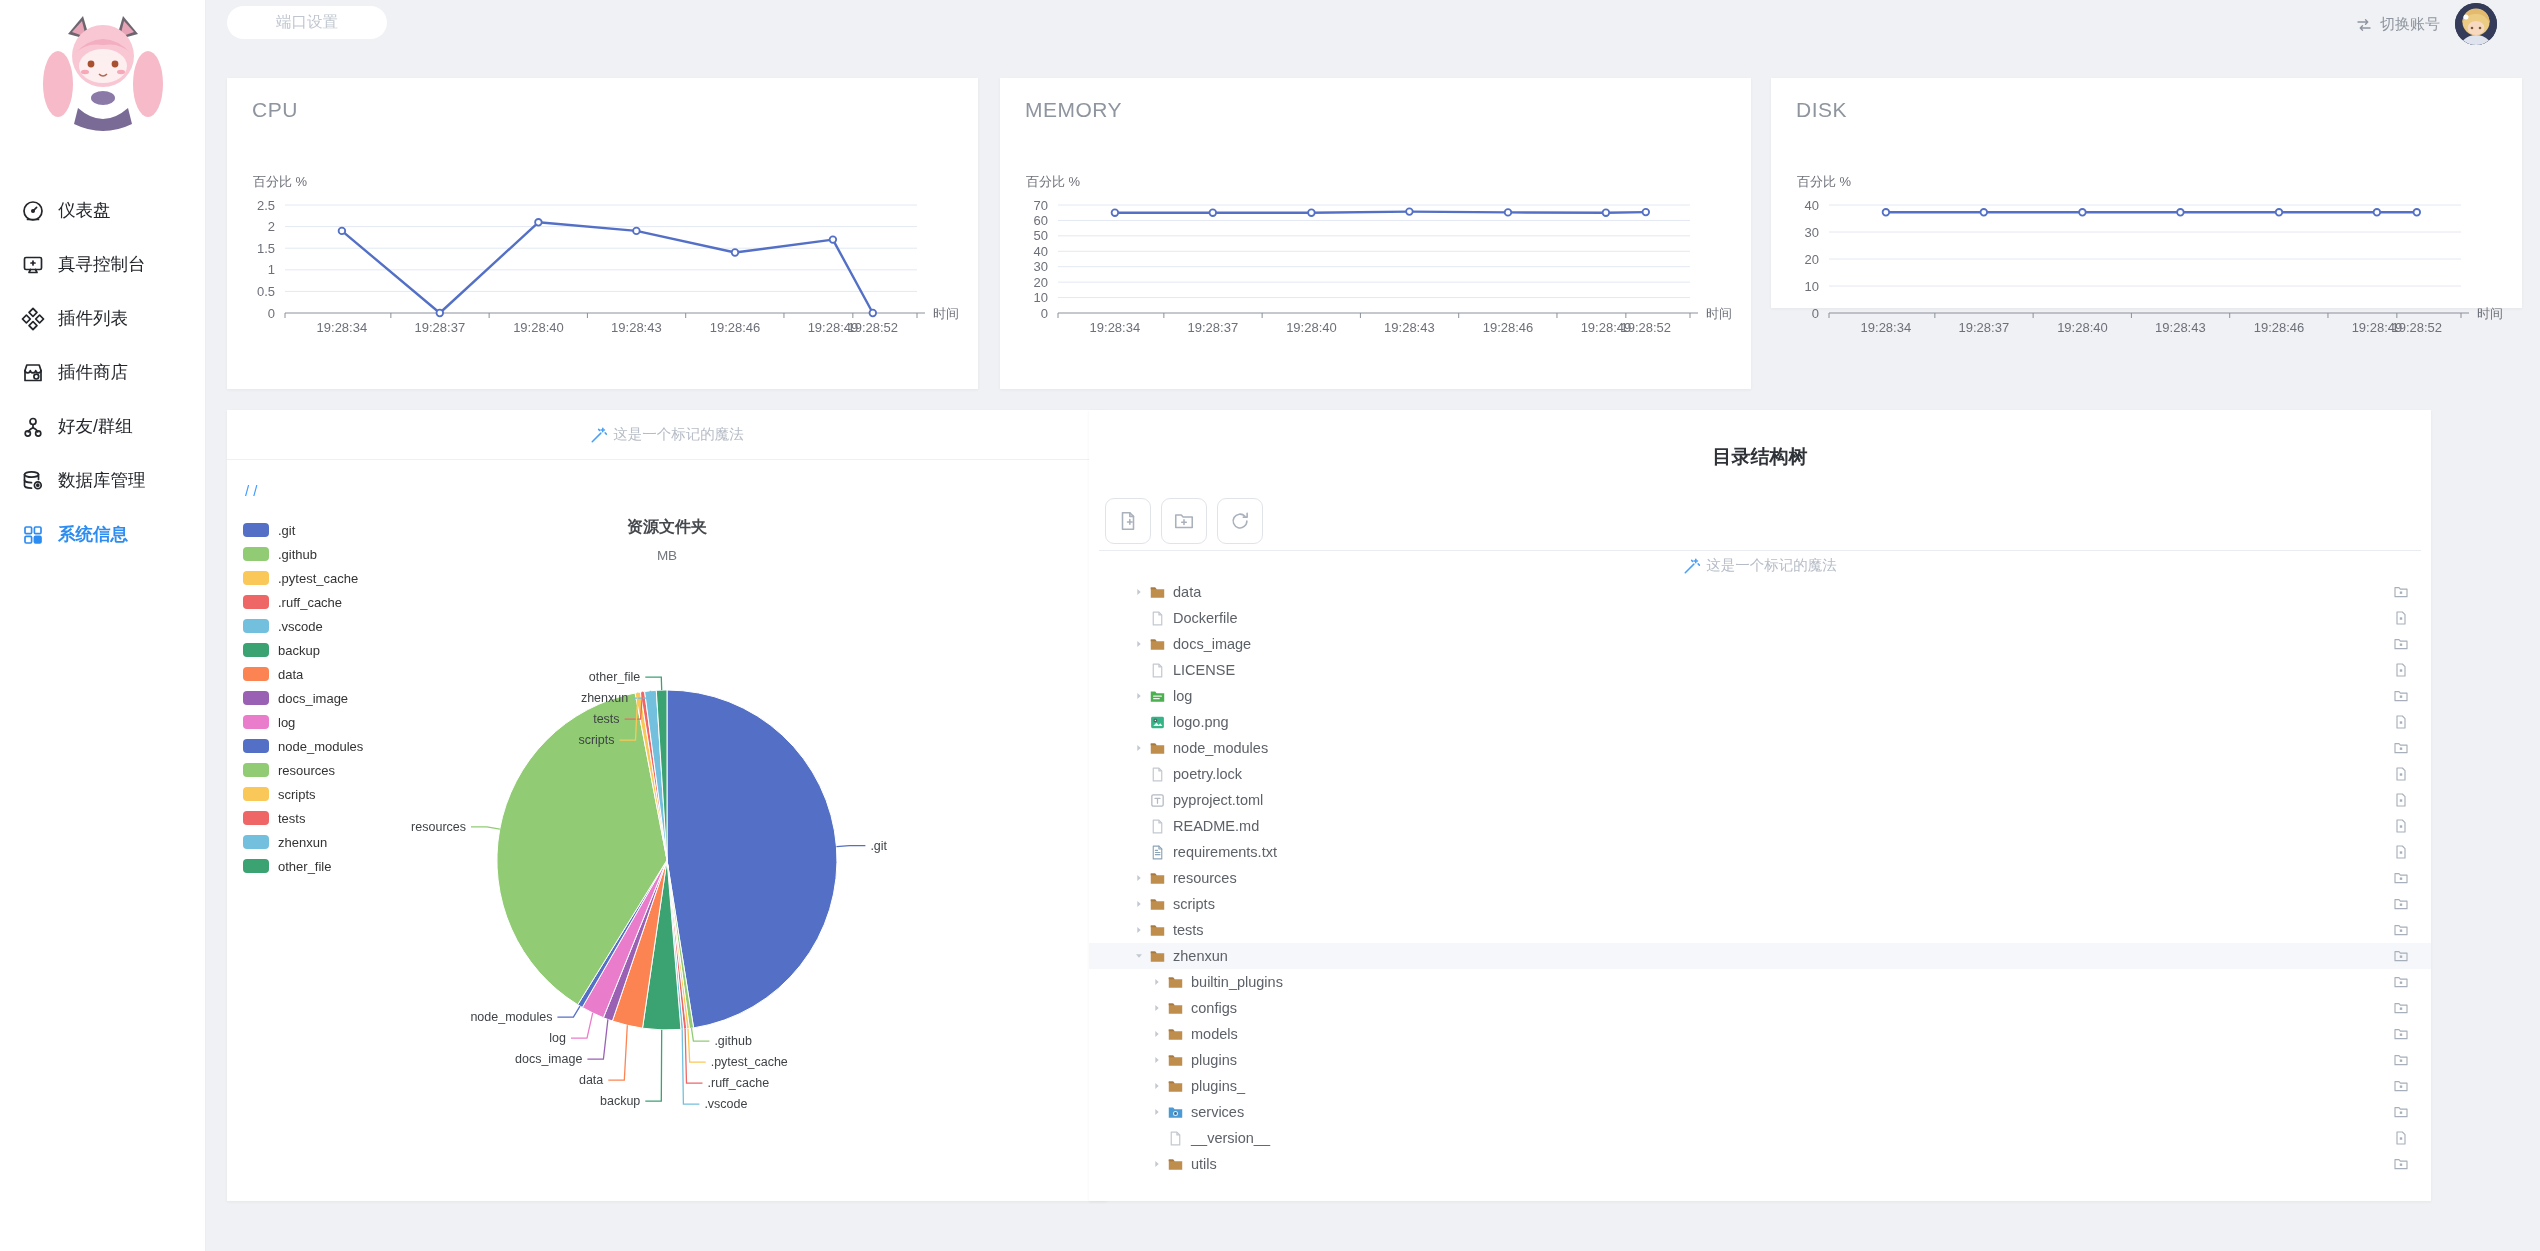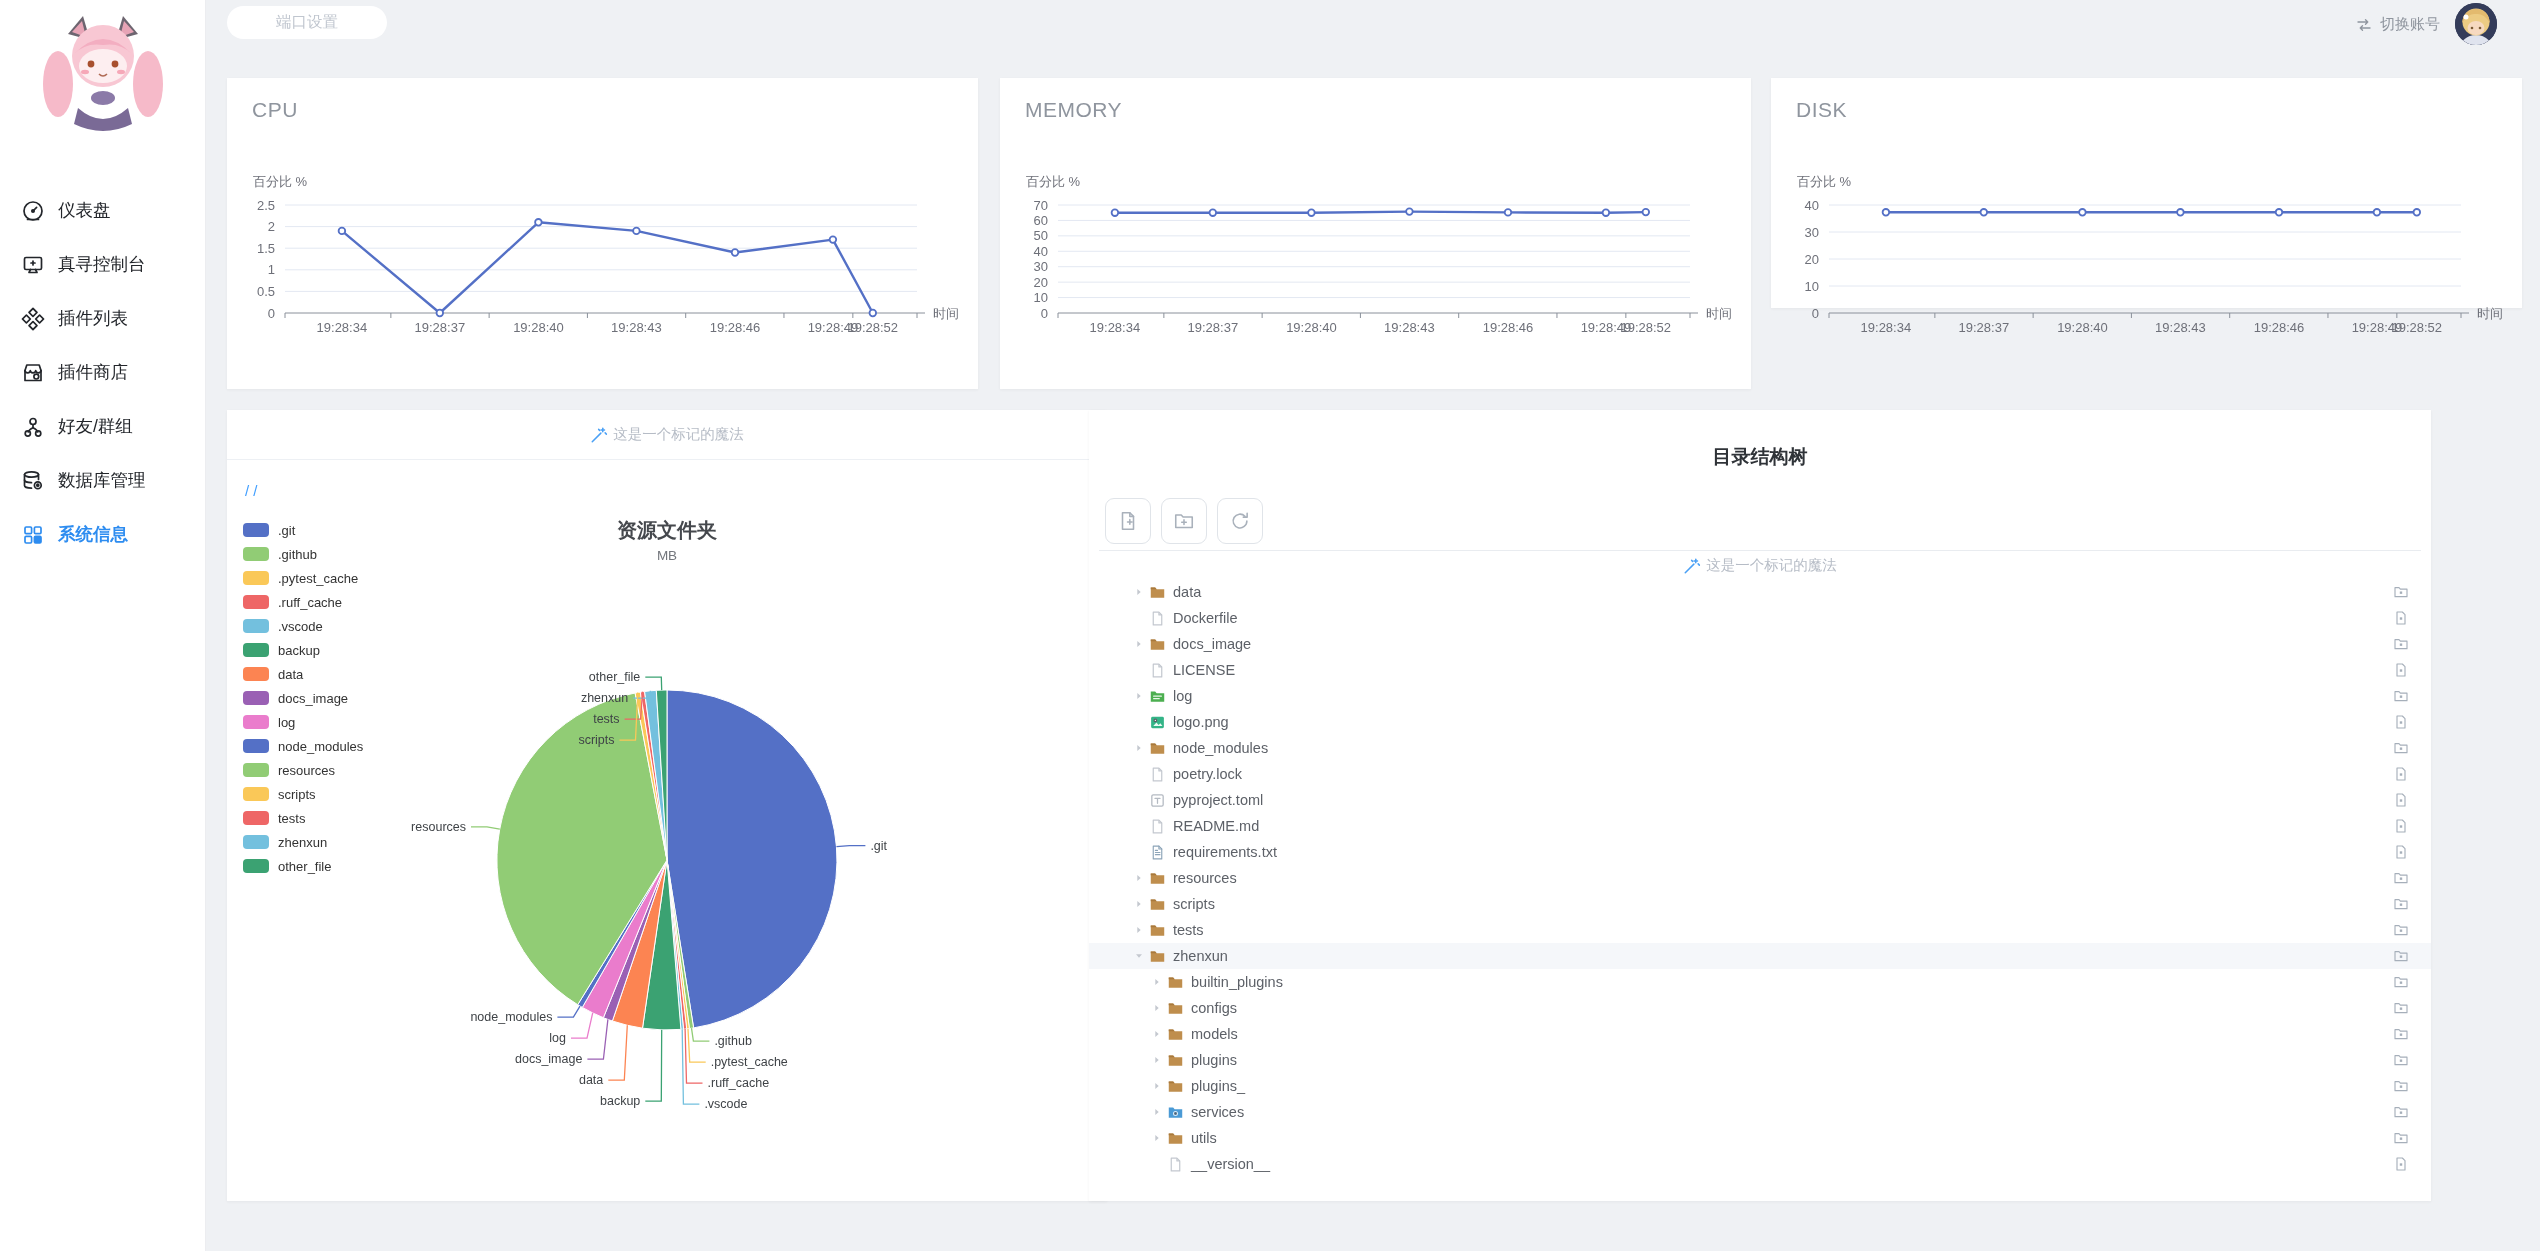--- a/index.html
+++ b/index.html
@@ -27,21 +27,21 @@
   .chart-svg{position:absolute;left:0;top:0;width:751px;height:311px}
   .grid{stroke:#e3e8f2;stroke-width:1}
   .axis{stroke:#8a909a;stroke-width:1}
   .tick{font-size:13px;fill:#6e7079}
   .ax-name{font-size:13px;fill:#6e7079}
   
   #card-pie{left:227px;top:410px;width:880px;height:791px}
   .magic-head{height:49px;border-bottom:1px solid #edf0f4;display:flex;align-items:center;justify-content:center;gap:5px;color:#b6bcc6;font-size:14.5px}
   .wand{width:18px;height:18px;color:#4aa0f5}
   .breadcrumb{position:absolute;left:18px;top:72px;color:#409eff;font-size:15px;cursor:pointer}
-  .pie-title{position:absolute;left:0;width:880px;text-align:center;top:107px;font-weight:bold;font-size:20px;color:#45484d}
+  .pie-title{position:absolute;left:0;width:880px;text-align:center;top:107px;font-weight:bold;font-size:16px;color:#45484d}
   .pie-sub{position:absolute;left:0;width:880px;text-align:center;top:138px;font-size:13.5px;color:#73767c}
   .legend{position:absolute;left:16px;top:113px;display:flex;flex-direction:column;gap:10px}
   .legend-item{display:flex;align-items:center;gap:9px;font-size:13px;color:#333;cursor:pointer;height:14px}
   .legend-swatch{width:26px;height:14px;border-radius:4px;flex:0 0 26px}
   #pie-svg{position:absolute;left:0;top:50px;width:880px;height:741px}
   .pie-label{font-size:12.5px;fill:#3f4347}
   
   #card-tree{left:1089px;top:410px;width:1342px;height:791px}
   .tree-title{position:absolute;top:34px;width:100%;text-align:center;font-size:19px;font-weight:bold;color:#2f3338}
   .tree-toolbar{position:absolute;left:16px;top:88px;display:flex;gap:10px}
@@ -873,49 +873,49 @@
         </span>
     <span>services</span>
     <span class="row-action">
           <svg class="" viewBox="0 0 24 24" fill="none" stroke="currentColor" stroke-width="1.7" stroke-linejoin="round">
             <path d="M3 5.5h6l2 2.2h10V19H3z"></path>
             <rect x="10.2" y="11.2" width="3.6" height="3.6" fill="currentColor" stroke="none"></rect>
           </svg>
         </span>
   </div>
       <div class="tree-row" style="padding-left:60px">
-    <span class="row-arrow">
-          <svg class="" viewBox="0 0 24 24" fill="currentColor">
-            <path d="M8 5l8 7-8 7z" fill="currentColor" stroke="none"></path>
-          </svg>
-        </span>
-    <span class="row-icon">
-          <svg class="" viewBox="0 0 24 24" fill="none" stroke="currentColor" stroke-width="1.7" stroke-linecap="round" stroke-linejoin="round">
-            <path d="M2.5 5h6.2l2.1 2.3h10.7v12.2H2.5z" fill="#bf8e4d" stroke="none"></path>
-            <path d="M2.5 5h6.2l2.1 2.3H2.5z" fill="#a8793c" stroke="none"></path>
-          </svg>
-        </span>
-    <span>utils</span>
-    <span class="row-action">
-          <svg class="" viewBox="0 0 24 24" fill="none" stroke="currentColor" stroke-width="1.7" stroke-linejoin="round">
-            <path d="M3 5.5h6l2 2.2h10V19H3z"></path>
-            <rect x="10.2" y="11.2" width="3.6" height="3.6" fill="currentColor" stroke="none"></rect>
-          </svg>
-        </span>
-  </div>
-      <div class="tree-row" style="padding-left:60px">
     <span class="row-arrow"></span>
     <span class="row-icon">
           <svg class="" viewBox="0 0 24 24" fill="none" stroke="#c3c8cf" stroke-width="1.7" stroke-linejoin="round">
             <path d="M6 3h8l4 4v14H6z" fill="#fff"></path>
             <path d="M14 3v4h4"></path>
           </svg>
         </span>
     <span>__version__</span>
     <span class="row-action">
           <svg class="" viewBox="0 0 24 24" fill="none" stroke="currentColor" stroke-width="1.7" stroke-linejoin="round">
             <path d="M6 3h8l4 4v14H6z"></path>
             <rect x="10.2" y="11" width="3.6" height="3.6" fill="currentColor" stroke="none"></rect>
+          </svg>
+        </span>
+  </div>
+      <div class="tree-row" style="padding-left:60px">
+    <span class="row-arrow">
+          <svg class="" viewBox="0 0 24 24" fill="currentColor">
+            <path d="M8 5l8 7-8 7z" fill="currentColor" stroke="none"></path>
+          </svg>
+        </span>
+    <span class="row-icon">
+          <svg class="" viewBox="0 0 24 24" fill="none" stroke="currentColor" stroke-width="1.7" stroke-linecap="round" stroke-linejoin="round">
+            <path d="M2.5 5h6.2l2.1 2.3h10.7v12.2H2.5z" fill="#bf8e4d" stroke="none"></path>
+            <path d="M2.5 5h6.2l2.1 2.3H2.5z" fill="#a8793c" stroke="none"></path>
+          </svg>
+        </span>
+    <span>utils</span>
+    <span class="row-action">
+          <svg class="" viewBox="0 0 24 24" fill="none" stroke="currentColor" stroke-width="1.7" stroke-linejoin="round">
+            <path d="M3 5.5h6l2 2.2h10V19H3z"></path>
+            <rect x="10.2" y="11.2" width="3.6" height="3.6" fill="currentColor" stroke="none"></rect>
           </svg>
         </span>
   </div>
     </div>
 </div>
 
 </body></html>

